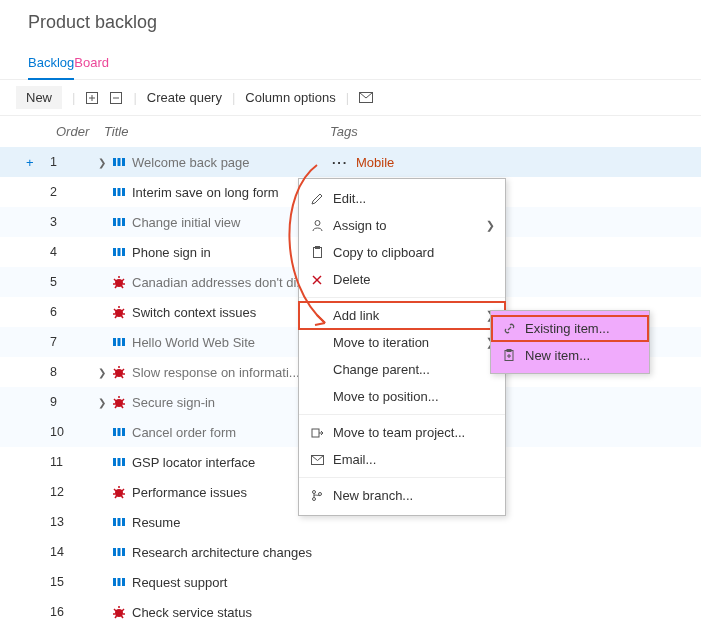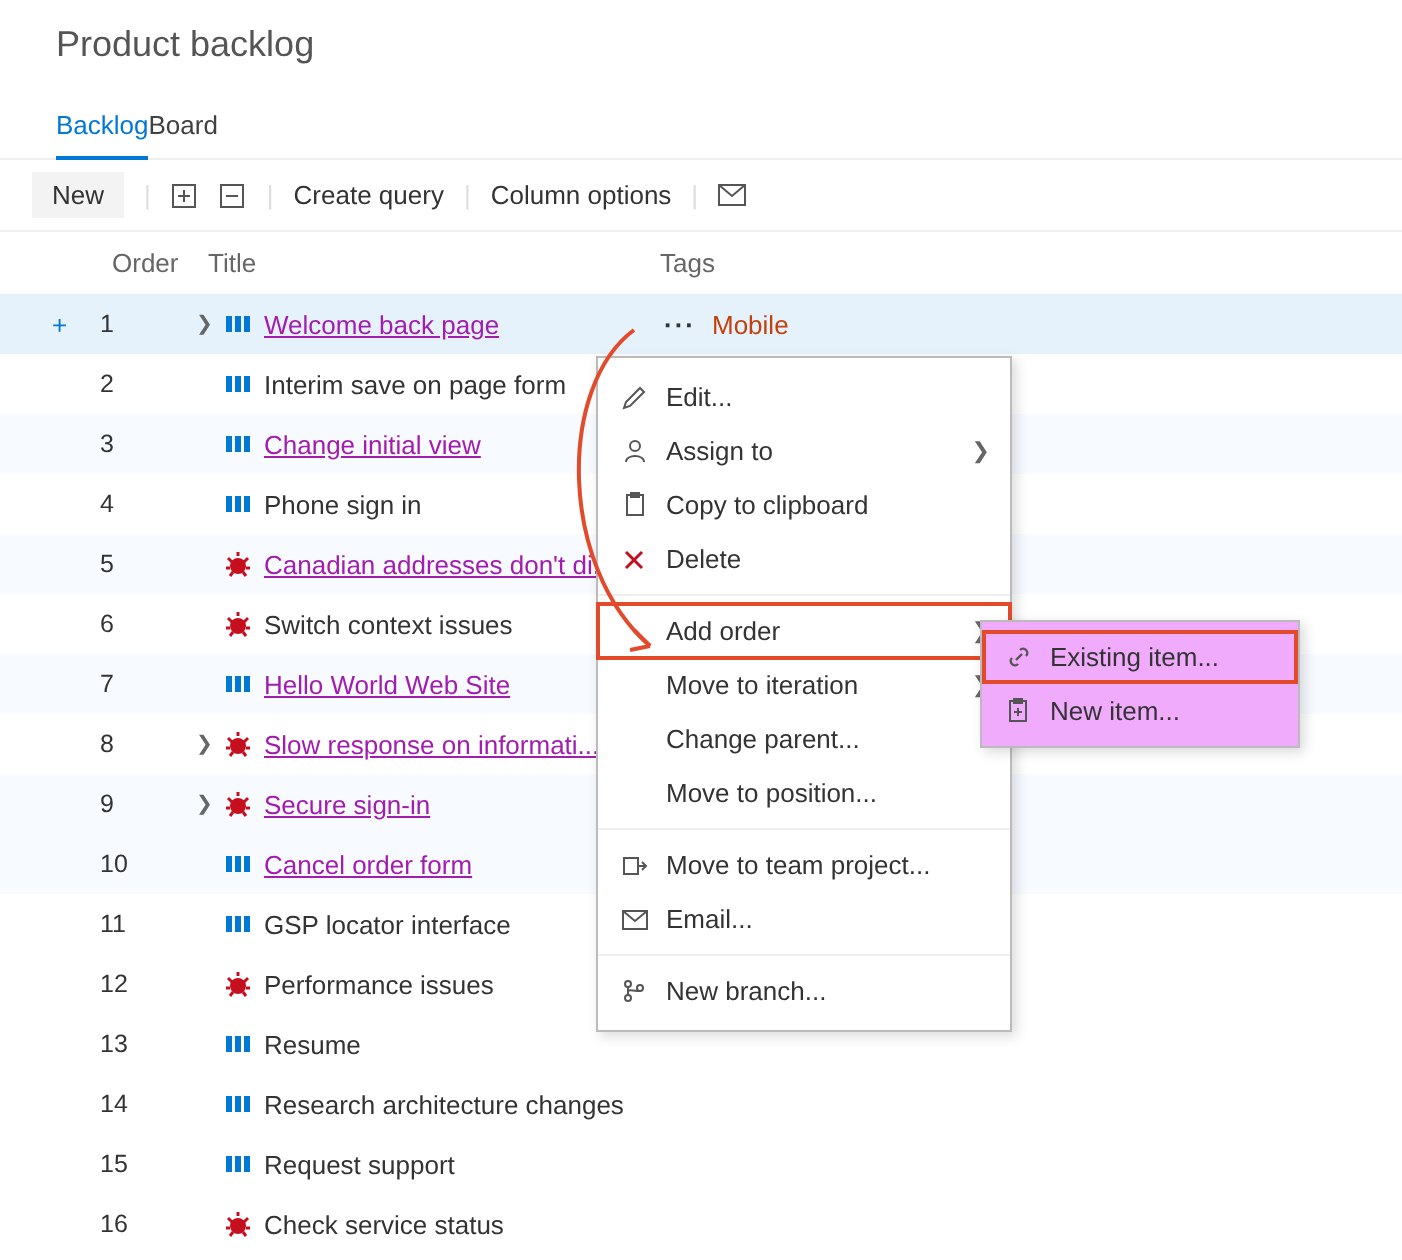--- a/index.html
+++ b/index.html
@@ -19,21 +19,21 @@
     padding: 12px 0 0 28px;
   }
   .tabs {
     display: flex;
     padding: 22px 0 0 28px;
     border-bottom: 1px solid #eee;
   }
   .tab {
     padding-bottom: 8px;
     cursor: pointer;
-    color: #404040;
+    color: #ec4899;
   }
   .tab.active {
     color: #0078d4;
     border-bottom: 2px solid #0078d4;
     margin-bottom: -1px;
   }
   .toolbar {
     display: flex;
     align-items: center;
     gap: 10px;
@@ -60,40 +60,41 @@
   }
   .tb-link {
     color: #333;
     cursor: pointer;
   }
   .cols {
     display: flex;
     padding: 8px 0 8px 56px;
     color: #666;
     font-size: 13px;
+    font-style: italic;
   }
   .col-order { width: 48px; }
   .col-title { width: 226px; }
   .col-tags  { }
   .rows { }
   .row {
     display: flex;
     align-items: center;
     height: 30px;
     padding-left: 26px;
     position: relative;
   }
   .row.alt { background: #f7fbff; }
   .row.sel { background: #e6f2fb; }
   .add-cell { width: 24px; color: #0078d4; }
   .order-cell { width: 48px; font-size: 12.5px; }
   .expand-cell { width: 14px; color: #666; font-size: 10px; }
   .icon-cell { width: 20px; display:flex; align-items:center; }
   .title-cell { width: 200px; white-space: nowrap; overflow: hidden; text-overflow: ellipsis; }
-  .title-cell.link { color: #a21caf; text-decoration: underline; }
+  .title-cell.link { color: #737373; }
   .more-cell { width: 24px; font-weight: bold; letter-spacing: 1px; color: #333; cursor: pointer; }
   .tag-cell { color: #c2410c; }
 
   
   .wi-pbi, .wi-bug { width:14px; height:14px; }
   .wi-pbi { fill:#0078d4; }
   .wi-bug { fill:#c50f1f; }
 
   
   .menu {
@@ -245,21 +246,21 @@
     </div>
     <div class="row">
       <div class="add-cell"></div>
       <div class="order-cell">2</div>
       <div class="expand-cell"></div>
       <div class="icon-cell">
         <svg class="wi-pbi" viewBox="0 0 14 14">
           <use href="#ic-pbi"></use>
         </svg>
       </div>
-      <div class="title-cell">Interim save on page form</div>
+      <div class="title-cell">Interim save on long form</div>
       <div class="more-cell"></div>
     </div>
     <div class="row alt">
       <div class="add-cell"></div>
       <div class="order-cell">3</div>
       <div class="expand-cell"></div>
       <div class="icon-cell">
         <svg class="wi-pbi" viewBox="0 0 14 14">
           <use href="#ic-pbi"></use>
         </svg>
@@ -458,21 +459,21 @@
         <svg width="12" height="12" viewBox="0 0 12 12">
           <line x1="2" y1="2" x2="10" y2="10" stroke="#c50f1f" stroke-width="1.5"></line>
           <line x1="10" y1="2" x2="2" y2="10" stroke="#c50f1f" stroke-width="1.5"></line>
         </svg>
       </span>
     <span>Delete</span>
   </div>
   <div class="menu-sep"></div>
   <div class="menu-item highlight">
     <span class="mi-icon"></span>
-    <span>Add order</span>
+    <span>Add link</span>
     <span class="mi-sub">❯</span>
   </div>
   <div class="menu-item">
     <span class="mi-icon"></span>
     <span>Move to iteration</span>
     <span class="mi-sub">❯</span>
   </div>
   <div class="menu-item">
     <span class="mi-icon"></span>
     <span>Change parent...</span>

